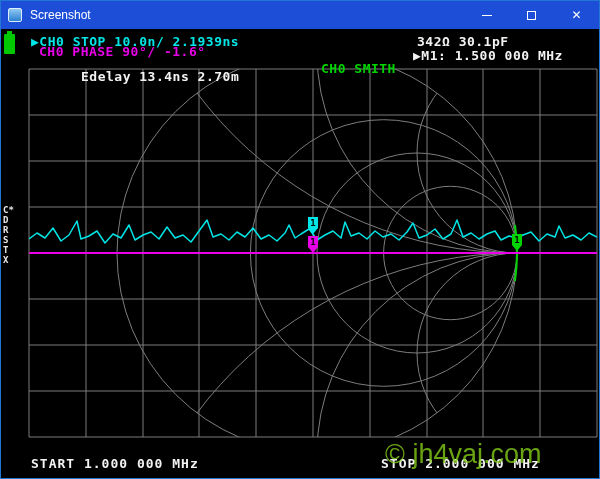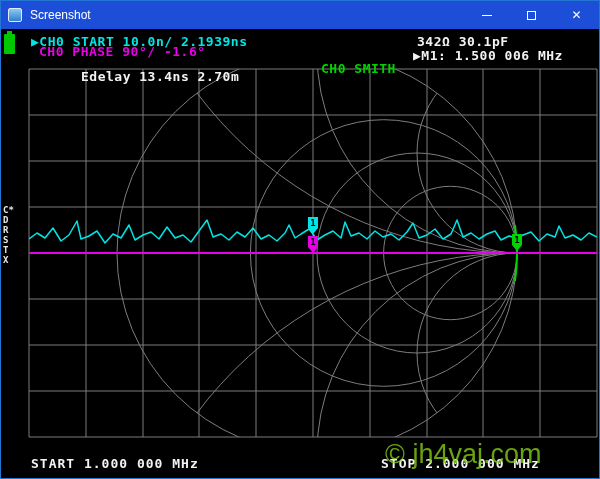--- a/index.html
+++ b/index.html
@@ -126,26 +126,26 @@
         </g>
         <g transform="translate(516,222)">
           <polygon points="0,0 -5,-6 -5,-17 5,-17 5,-6" fill="#00d400"></polygon>
           <text y="-8" fill="#000">1</text>
         </g>
       </g>
     </svg>
 
     <div class="battery"></div>
 
-    <div class="ann c-cyan" style="left:30px;top:6px;"><span>▶</span><span>CH0 START 10.0n/ 2.1939ns</span></div>
+    <div class="ann c-cyan" style="left:30px;top:6px;"><span>▶</span><span>CH0 STOP 10.0n/ 2.1939ns</span></div>
     <div class="ann c-grn" style="left:320px;top:6px;">CH0 SMITH</div>
     <div class="ann c-wht" style="left:416px;top:6px;">342Ω 30.1pF</div>
 
     <div class="ann c-mag" style="left:38px;top:16px;">CH0 PHASE 90°/ -1.6°</div>
-    <div class="ann c-wht" style="left:412px;top:20px;"><span>▶</span><span>M1: 1.500 006 MHz</span></div>
+    <div class="ann c-wht" style="left:412px;top:20px;"><span>▶</span><span>M1: 1.500 000 MHz</span></div>
 
     <div class="ann c-wht" style="left:80px;top:41px;">Edelay 13.4ns 2.70m</div>
 
     <div class="status-col">
       <span>C*</span>
       <span>D</span>
       <span>R</span>
       <span>S</span>
       <span>T</span>
       <span>X</span>

